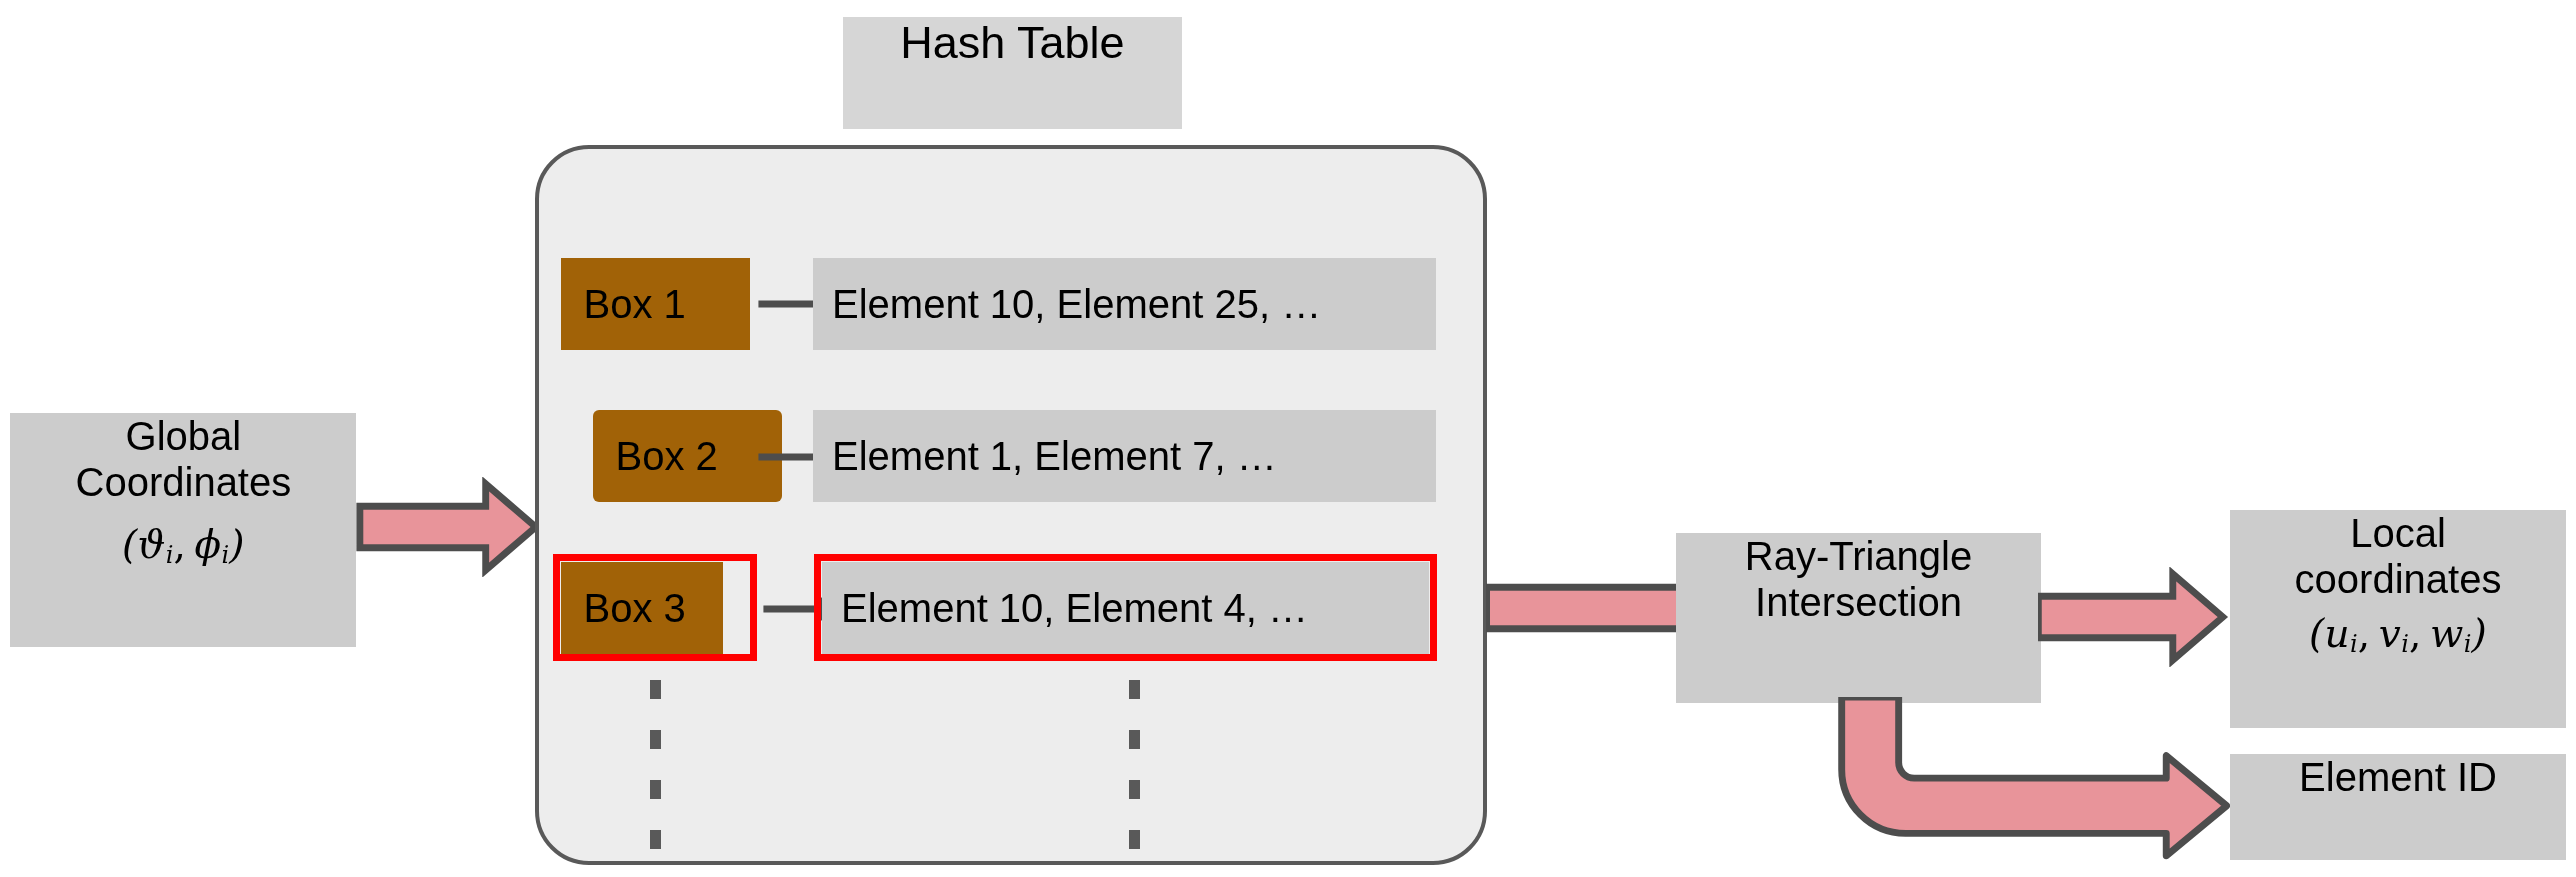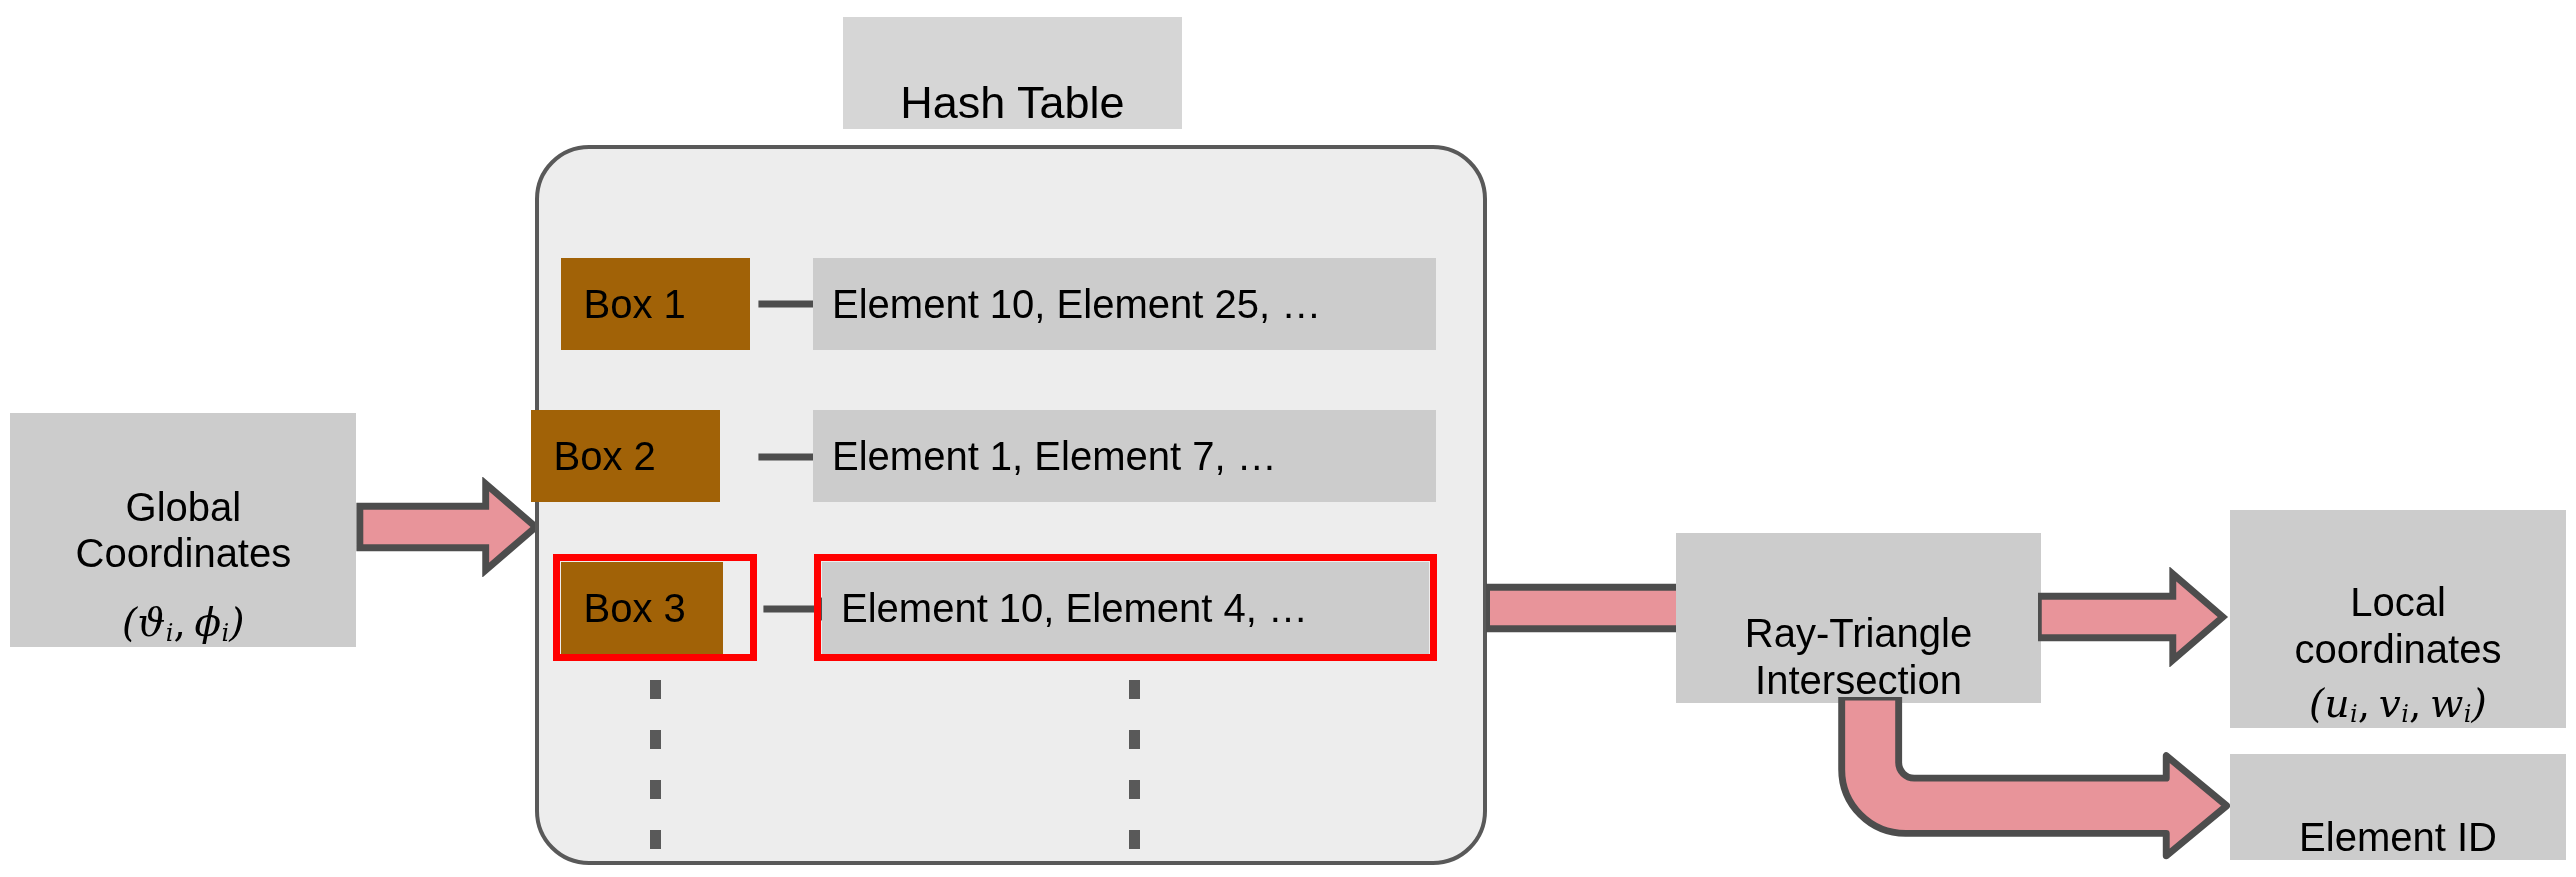--- a/index.html
+++ b/index.html
@@ -11,21 +11,21 @@
   }
   #stage { position:relative; width:2576px; height:877px; }
 
   
   .node {
     position:absolute;
     background:#cccccc;
     display:flex;
     flex-direction:column;
     align-items:center;
-    justify-content:flex-end;
+    justify-content:flex-start;
     text-align:center;
     color:#000000;
     line-height:1.16;
   }
   .node .ln { display:block; white-space:nowrap; }
 
   
   #hash-container {
     position:absolute;
     left:535px; top:145px;
@@ -99,40 +99,40 @@
 
 <div id="stage">
 
   <div class="node" id="hash-title">
     <span class="ln">Hash Table</span>
   </div>
 
   <div class="node" id="global-coords" style="left:10.4px; top:413px; width:346px; height:234px; font-size:40px;">
     <span class="ln">Global</span>
     <span class="ln">Coordinates</span>
-    <span class="ln math" style="margin-top:23px;"><span>(</span><span>ϑ</span><sub>i</sub><span class="upr">,</span> <span>ϕ</span><sub>i</sub><span>)</span></span>
+    <span class="ln math" style="margin-top:16px;"><span>(</span><span>ϑ</span><sub>i</sub><span class="upr">,</span> <span>ϕ</span><sub>i</sub><span>)</span></span>
   </div>
 
   <svg class="flowarrow" style="left:356px; top:477px;" width="187" height="100" viewBox="0 0 216 116">
     <path d="M4 34 H150 V8 L208 58 L150 108 V82 H4 Z" fill="#E8949A" stroke="#4D4D4D" stroke-width="8" stroke-linejoin="miter"></path>
   </svg>
 
   <div id="hash-container"></div>
 
   <div class="key-box" style="left:561px; top:258px; width:189px; height:92px;">
     <span>Box 1</span>
   </div>
   <svg class="mini-arrow" style="left:758px; top:292px;" width="90" height="24" viewBox="0 0 104 28">
     <path d="M0 10 H66 V0 L104 14 L66 28 V18 H0 Z" fill="#4D4D4D"></path>
   </svg>
   <div class="val-box" style="left:813px; top:258px; width:623px; height:92px;">
     <span>Element 10, Element 25, …</span>
   </div>
 
-  <div class="key-box" style="left:531px; top:410px; width:189px; height:92px;">
+  <div class="key-box" style="left:593px; top:410px; width:189px; height:92px;border-radius:6px;">
     <span>Box 2</span>
   </div>
   <svg class="mini-arrow" style="left:758px; top:445px;" width="90" height="24" viewBox="0 0 104 28">
     <path d="M0 10 H66 V0 L104 14 L66 28 V18 H0 Z" fill="#4D4D4D"></path>
   </svg>
   <div class="val-box" style="left:813px; top:410px; width:623px; height:92px;">
     <span>Element 1, Element 7, …</span>
   </div>
 
   <div class="key-box" style="left:561px; top:562px; width:162px; height:92px;">

